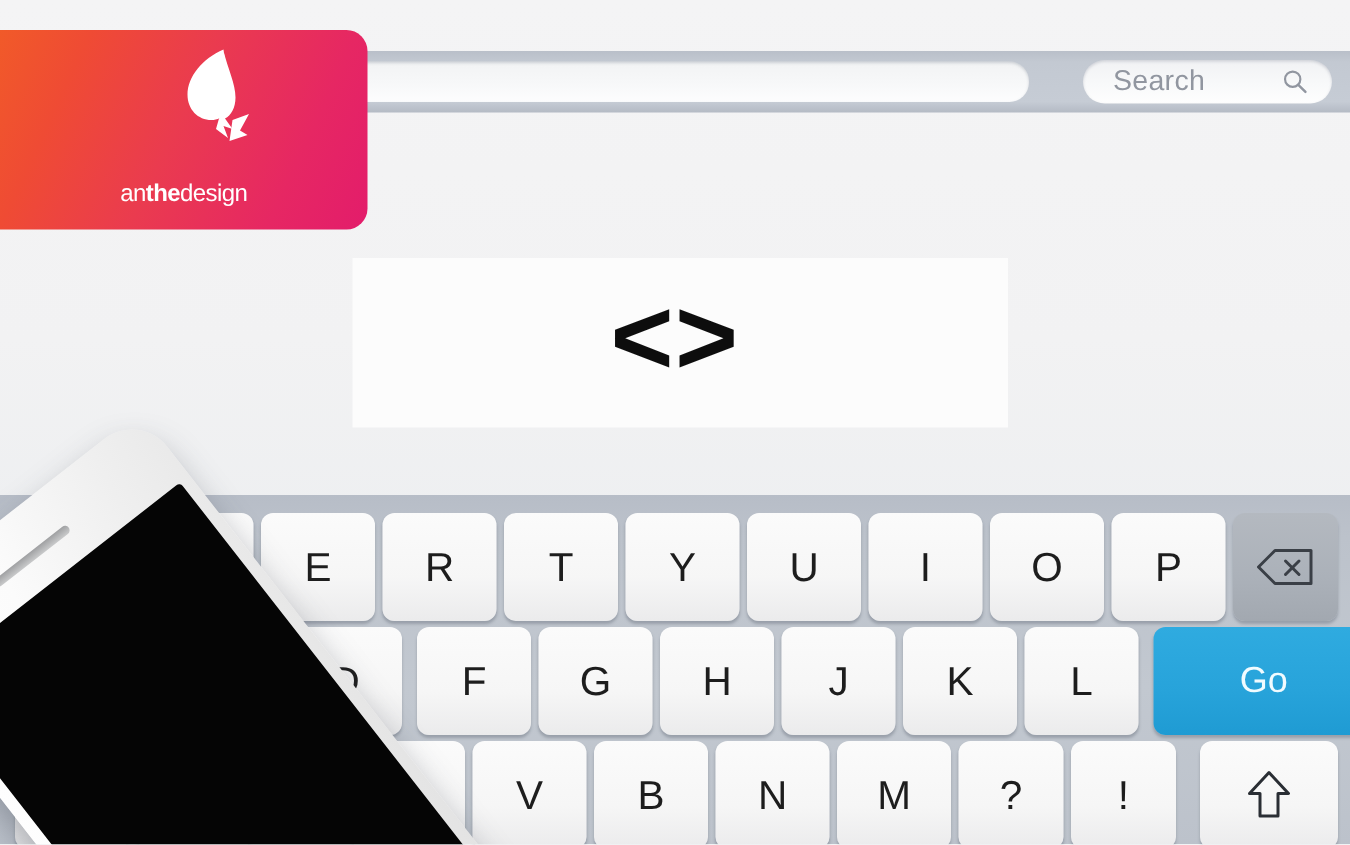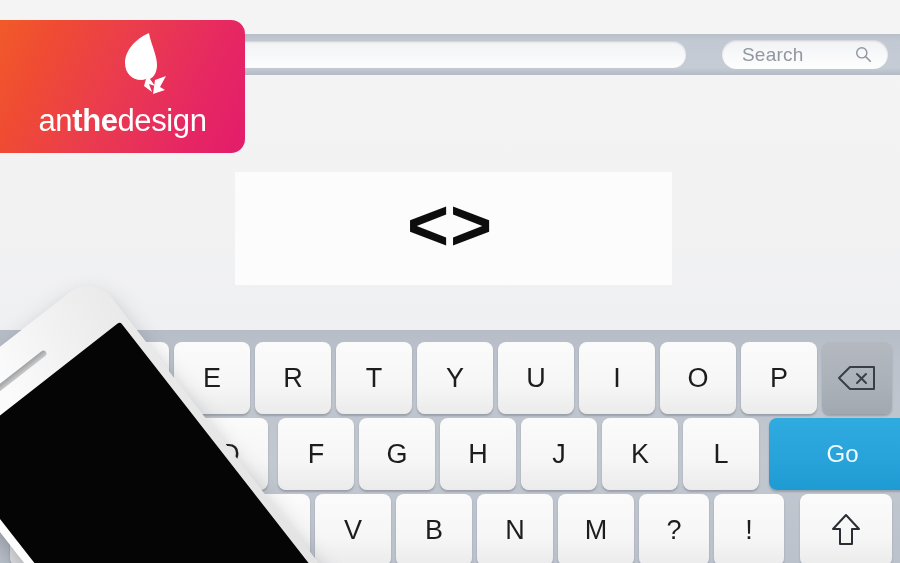--- a/index.html
+++ b/index.html
@@ -83,21 +83,21 @@
     width: 74px;
     height: 74px;
   }
   .logo-word {
     position: absolute;
     left: 0;
     right: 0;
     bottom: 14px;
     text-align: center;
     color: #ffffff;
-    font-size: 31px;
+    font-size: 16px;
     letter-spacing: -0.4px;
     font-weight: 300;
   }
   .logo-word b { font-weight: 700; }
 
   
   .headline-wrap {
     position: absolute;
     left: 0;
     top: 160px;

